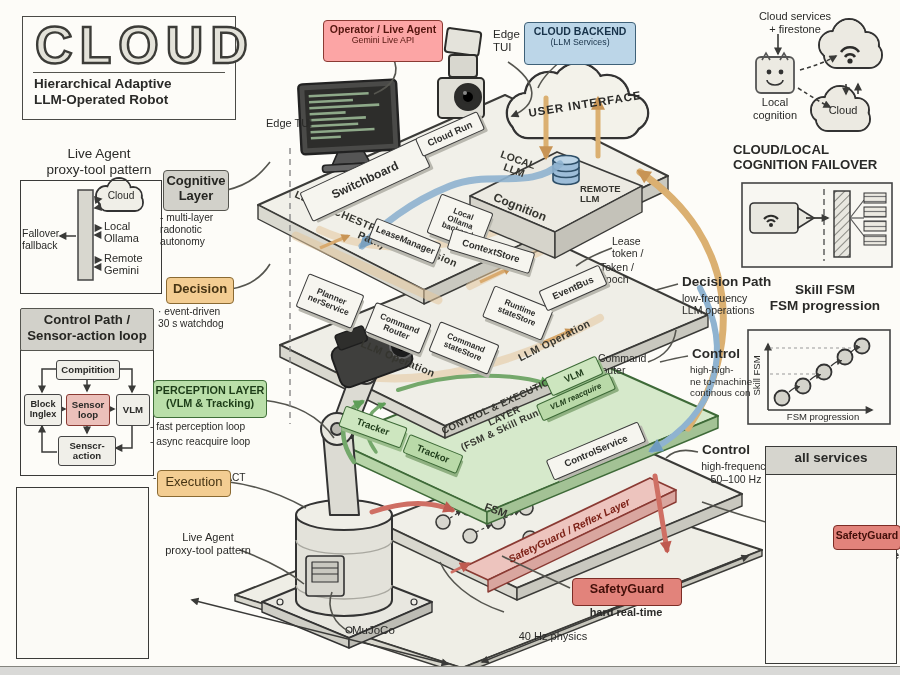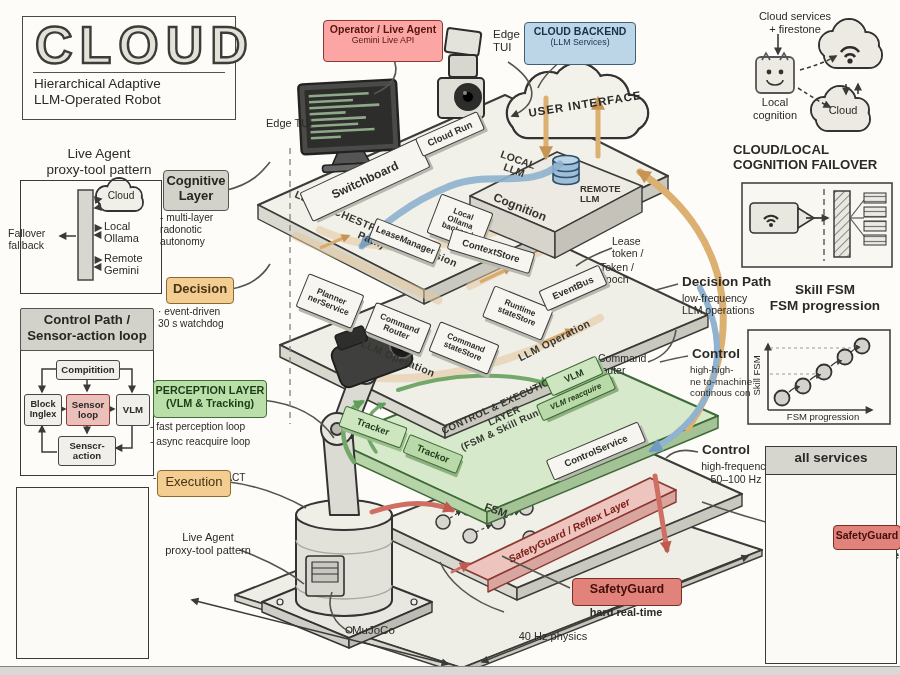--- a/index.html
+++ b/index.html
@@ -5,21 +5,21 @@
   html,body{margin:0;padding:0;background:#fff;}
   #canvas{position:relative;width:900px;height:675px;background:#fdfcf8;overflow:hidden;
           font-family:"Liberation Sans","DejaVu Sans",sans-serif;color:#2a2a28;}
   #draw{position:absolute;left:0;top:0;z-index:1;}
   .ov{position:absolute;z-index:2;}
   .pre{white-space:pre-line;}
   .panel{position:absolute;z-index:2;border:1.6px solid #4a4a46;background:transparent;}
   .halo-title{font-size:52px;font-weight:bold;letter-spacing:7px;color:#e3e2d9;
               -webkit-text-stroke:2.4px #3c3c38;margin:2px 0 0 12px;line-height:1.0;}
   .halo-rule{border-top:1.6px solid #55554f;margin:1px 10px 3px 10px;}
-  .halo-sub{font-size:13.5px;font-weight:normal;margin-left:11px;line-height:1.2;}
+  .halo-sub{font-size:13.5px;font-weight:bold;margin-left:11px;line-height:1.2;}
   .callout{position:absolute;z-index:3;border-radius:4px;text-align:center;padding-top:3px;}
   .pink{background:#fca5a5;border:1.6px solid #8a3a33;color:#54160f;}
   .bluec{background:#bcd6e8;border:1.6px solid #3f6178;color:#173249;}
   .tanc{background:#f3cd92;border:1.6px solid #8a6a33;color:#463413;}
   .greenc{background:#badfa9;border:1.6px solid #3f6e38;color:#1d3d18;}
   .grayc{background:#d2d1ca;border:1.6px solid #55554f;color:#262622;}
   .redc{background:#e2837b;border:1.6px solid #7c2d26;color:#420f09;}
   .co-title{font-weight:bold;font-size:10.5px;line-height:1.1;}
   .co-sub{font-size:8.8px;line-height:1.1;}
   .note{position:absolute;z-index:2;font-size:10.2px;line-height:1.2;}
@@ -428,21 +428,21 @@
 COGNITION FAILOVER</div>
 
 <div class="ov pre" style="left:18px;top:146px;width:162px;text-align:center;font-size:13.5px;line-height:1.15;">Live Agent
 proxy-tool pattern</div>
 <div class="lbox" style="left:20px;top:180px;width:140px;height:112px;background:transparent;"></div>
 <div class="ov" style="left:97px;top:190px;width:48px;text-align:center;font-size:10.2px;">Cloud</div>
 <div class="ov pre" style="left:104px;top:220px;font-size:11px;line-height:1.1;">Local
 Ollama</div>
 <div class="ov pre" style="left:104px;top:252px;font-size:11px;line-height:1.1;">Remote
 Gemini</div>
-<div class="ov pre" style="left:8px;top:228px;width:36px;text-align:right;font-size:10.5px;line-height:1.1;">Fallover
+<div class="ov pre" style="left:22px;top:228px;width:36px;text-align:left;font-size:10.5px;line-height:1.1;">Fallover
 fallback</div>
 
 <div class="callout grayc pre" style="left:163px;top:170px;width:64px;height:36px;font-size:13px;font-weight:bold;line-height:1.15;">Cognitive
 Layer</div>
 <div class="note pre" style="left:160px;top:212px;width:78px;">- multi-layer
   radonotic
   autonomy</div>
 <div class="callout tanc" style="left:166px;top:277px;width:66px;height:22px;font-size:13px;font-weight:bold;">Decision</div>
 <div class="note pre" style="left:158px;top:306px;width:90px;">· event-driven
   30 s watchdog</div>

